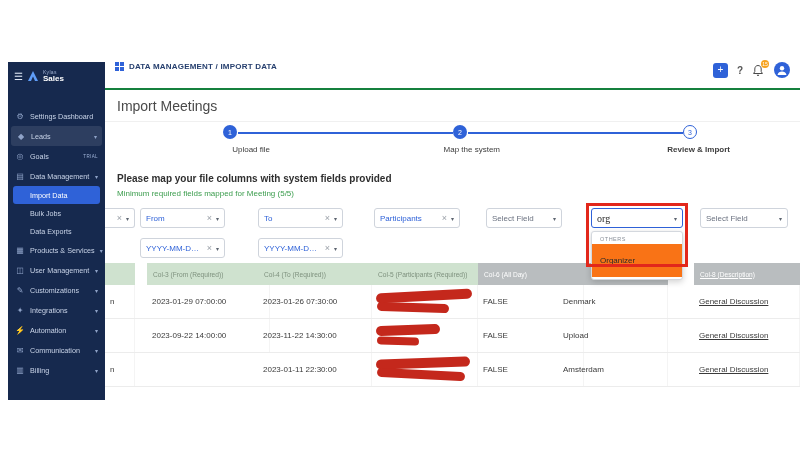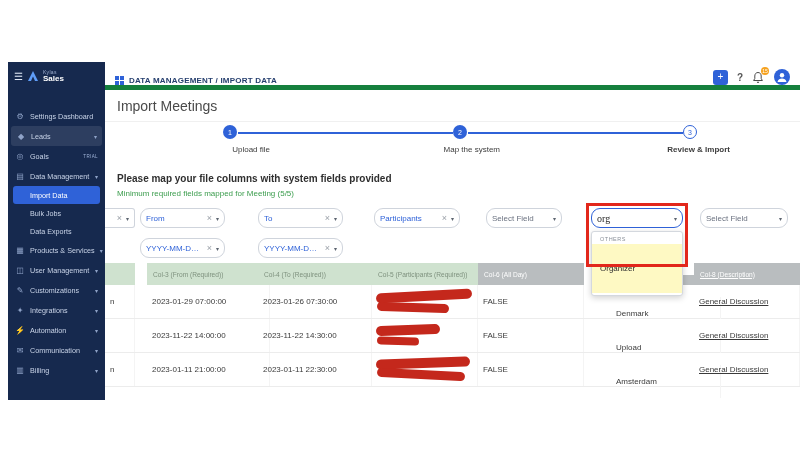--- a/index.html
+++ b/index.html
@@ -21,21 +21,21 @@
   .nav { padding-top:16px; }
   .nav-item { display:flex; align-items:center; gap:5px; height:20px; padding:0 7px; font-size:7.2px; white-space:nowrap; overflow:hidden; }
   .nav-item .ic { width:10px; text-align:center; font-size:8px; color:#8fa3c8; flex:0 0 auto; }
   .nav-item .cr { margin-left:auto; font-size:6px; color:#8fa3c8; }
   .nav-item.hl { background:rgba(255,255,255,.10); border-radius:3px; margin:0 3px; padding:0 5px; }
   .badge-trial { margin-left:auto; font-size:4.5px; color:#9fb3d9; letter-spacing:.4px; }
   .sub-item { display:flex; align-items:center; height:18px; padding-left:22px; font-size:7.2px; color:#c9d4e8; }
   .sub-item.active { background:#2f62d8; color:#fff; border-radius:3px; margin:0 5px; padding-left:17px; }
 
   
-  .topbar { left:105px; top:62px; width:695px; height:28px; background:#fff; border-bottom:5px solid #15803d; display:flex; align-items:flex-end; padding:0 10px; z-index:3; }
+  .topbar { left:105px; top:62px; width:695px; height:28px; background:#fff; border-bottom:2px solid #15803d; display:flex; align-items:flex-start; padding:0 10px; z-index:3; }
   .crumb { display:flex; align-items:center; gap:5px; font-size:8px; font-weight:bold; color:#27406f; letter-spacing:.2px; }
   .actions { margin-left:auto; display:flex; align-items:center; gap:9px; }
   .plus-btn { width:15px; height:15px; background:#2f62d8; color:#fff; border-radius:3px; display:flex; align-items:center; justify-content:center; font-size:10px; line-height:1; }
   .help { color:#555; font-size:10px; font-weight:bold; }
   .bell-wrap { position:relative; width:13px; height:14px; }
   .bell-badge { position:absolute; top:-3px; right:-4px; min-width:8px; height:8px; background:#f6a21e; border-radius:4px; color:#fff; font-size:5px; display:flex; align-items:center; justify-content:center; padding:0 1px; }
   .avatar { width:16px; height:16px; border-radius:50%; background:#2f62d8; display:flex; align-items:center; justify-content:center; overflow:hidden; }
 
   
   .page-head { left:105px; top:90px; width:695px; height:32px; background:#fff; border-bottom:1px solid #f0f0f0; display:flex; align-items:center; padding:0 12px; }
@@ -46,52 +46,52 @@
   .step-line { position:absolute; height:2px; background:#2f62d8; top:10px; }
   .step-circle { position:absolute; top:3px; width:14px; height:14px; border-radius:50%; font-size:7px; display:flex; align-items:center; justify-content:center; }
   .step-circle.filled { background:#2f62d8; color:#fff; }
   .step-circle.outline { background:#fff; border:1.5px solid #2f62d8; color:#2f62d8; }
   .step-label { position:absolute; top:23px; width:80px; text-align:right; font-size:8px; color:#3c3c3c; }
 
   
   .map-heading { left:117px; top:173px; font-size:10px; font-weight:bold; color:#2f2f2f; }
   .map-sub { left:117px; top:189px; font-size:8px; color:#3c9d4e; }
 
-  .dd { position:absolute; height:20px; background:#fff; border:1px solid #cfd4dc; border-radius:9px; display:flex; align-items:center; padding:0 5px; gap:4px; font-size:8px; }
+  .dd { position:absolute; height:20px; background:#fff; border:1px solid #cfd4dc; border-radius:3px; display:flex; align-items:center; padding:0 5px; gap:4px; font-size:8px; }
   .dd .lbl { flex:1; white-space:nowrap; overflow:hidden; text-overflow:ellipsis; }
   .dd .x { color:#9aa0a8; font-size:9px; line-height:1; }
   .dd .cr { color:#5d6570; font-size:6px; }
   .dd.blue .lbl { color:#2f62d8; }
   .dd.gray .lbl { color:#6b7280; }
   .dd.frag { border-radius:0 3px 3px 0; border-left:none; justify-content:flex-end; }
   .dd.focus { border:1px solid #2f62d8; }
   .dd input { border:none; outline:none; flex:1; width:100%; font-size:10px; color:#2b2b2b; font-family:Liberation Serif, serif; padding:0; background:transparent; }
 
   .menu { left:591px; top:231px; width:92px; background:#fff; border:1px solid #d4d8de; border-radius:3px; box-shadow:0 2px 6px rgba(0,0,0,.18); z-index:5; padding-bottom:2px; }
   .menu-group { font-size:5.5px; color:#8a9099; letter-spacing:.5px; padding:4px 8px 2px; }
-  .menu-option { font-size:8px; color:#2b2b2b; background:#fef9c3; padding:20px 8px; }
+  .menu-option { font-size:8px; color:#2b2b2b; background:#f97316; padding:12px 8px; }
 
   .red-box { left:586px; top:203px; width:102px; height:64px; border:3px solid #e2271b; z-index:6; pointer-events:none; }
 
   
   .thead { left:105px; top:263px; width:695px; height:22px; }
   .th { position:absolute; top:0; height:22px; display:flex; align-items:center; padding:0 6px; font-size:6.6px; overflow:hidden; white-space:nowrap; }
   .th.green { background:#cfe2cf; color:#7e917e; }
   .th.gray { background:#b9bdbf; color:#ffffff; }
   .row { position:absolute; left:105px; width:695px; height:34px; background:#fff; border-bottom:1px solid #ececec; }
   .td { position:absolute; top:0; height:100%; display:flex; align-items:center; padding:0 5px; font-size:8px; color:#3a3a3a; white-space:nowrap; overflow:hidden; border-right:1px solid #f4f4f4; }
 
   .scrib { position:absolute; background:#c4281c; border-radius:6px; z-index:2; }
 
   .c0 { left:0; width:30px; }
   .c3 { left:42px; width:123px; }
   .c4 { left:153px; width:114px; }
   .c5 { left:267px; width:106px; }
   .c6 { left:373px; width:106px; }
-  .c7 { left:506px; width:110px;margin-top:12px; }
+  .c7 { left:453px; width:110px; }
   .c8 { left:589px; width:106px;text-decoration:underline; }
 </style>
 </head>
 <body>
 
 <aside class="abs sidebar">
   <div class="brand">
     <span class="hamburger">☰</span>
     <svg width="12" height="12" viewBox="0 0 12 12">
         <polygon points="1,11 6,1 11,11" fill="#5f9df8"></polygon>
@@ -280,30 +280,29 @@
   <div class="td c0">n</div>
   <div class="td c3">2023-01-29 07:00:00</div>
   <div class="td c4">2023-01-26 07:30:00</div>
   <div class="td c5"></div>
   <div class="td c6">FALSE</div>
   <div class="td c7">Denmark</div>
   <div class="td c8">General Discussion</div>
 </div>
 <div class="row" style="top:319px;">
   <div class="td c0"></div>
-  <div class="td c3">2023-11-22 14:00:00</div>
+  <div class="td c3">2023-09-22 14:00:00</div>
   <div class="td c4">2023-11-22 14:30:00</div>
   <div class="td c5"></div>
   <div class="td c6">FALSE</div>
   <div class="td c7">Upload</div>
   <div class="td c8">General Discussion</div>
 </div>
 <div class="row" style="top:353px;">
   <div class="td c0">n</div>
-  <div class="td c3">2023-01-11 21:00:00</div>
   <div class="td c4">2023-01-11 22:30:00</div>
   <div class="td c5"></div>
   <div class="td c6">FALSE</div>
   <div class="td c7">Amsterdam</div>
   <div class="td c8">General Discussion</div>
 </div>
 
 <div class="scrib" style="left:376px;top:291px;width:96px;height:10px;transform:rotate(-3deg);"></div>
 <div class="scrib" style="left:377px;top:303px;width:72px;height:9px;transform:rotate(2deg);"></div>
 <div class="scrib" style="left:376px;top:325px;width:64px;height:10px;transform:rotate(-2deg);"></div>

